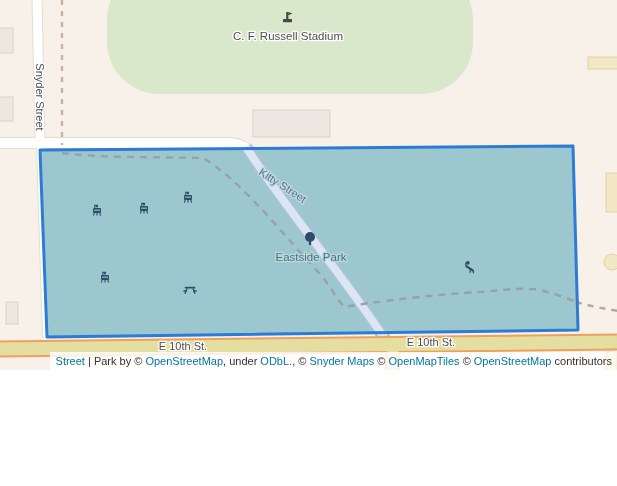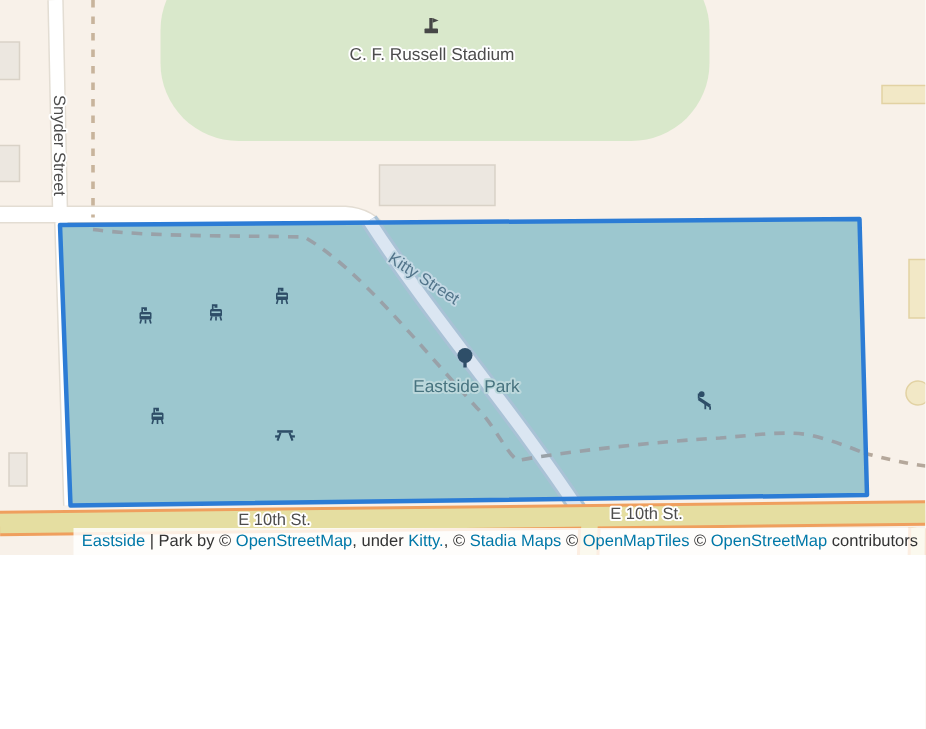--- a/index.html
+++ b/index.html
@@ -123,14 +123,14 @@
 
   <text class="lbl lbl-big" x="288" y="40">C. F. Russell Stadium</text>
   <text class="lbl lbl-big lbl-park" x="311" y="261">Eastside Park</text>
   <text class="lbl lbl-kitty" x="258" y="174" transform="rotate(33 258 174)">Kitty Street</text>
   <text class="lbl" x="39" y="100" transform="rotate(90 39 97)">Snyder Street</text>
   <text class="lbl" x="183" y="350">E 10th St.</text>
   <text class="lbl" x="431" y="346">E 10th St.</text>
   <text class="lbl" x="57" y="467" fill="#555555">Hy-Vee</text>
 </svg>
 
-<div class="attribution"><a class="attr-link">Eastside</a><span> | Park by © </span><a class="attr-link">OpenStreetMap</a><span>, under </span><a class="attr-link">Kitty.</a><span>, © </span><a class="attr-link">Stadia Maps</a><span> © </span><a class="attr-link">OpenMapTiles</a><span> © </span><a class="attr-link">OpenStreetMap</a><span> contributors</span></div>
+<div class="attribution"><a class="attr-link">Street</a><span> | Park by © </span><a class="attr-link">OpenStreetMap</a><span>, under </span><a class="attr-link">ODbL.</a><span>, © </span><a class="attr-link">Snyder Maps</a><span> © </span><a class="attr-link">OpenMapTiles</a><span> © </span><a class="attr-link">OpenStreetMap</a><span> contributors</span></div>
 </div>
 
 </body></html>

